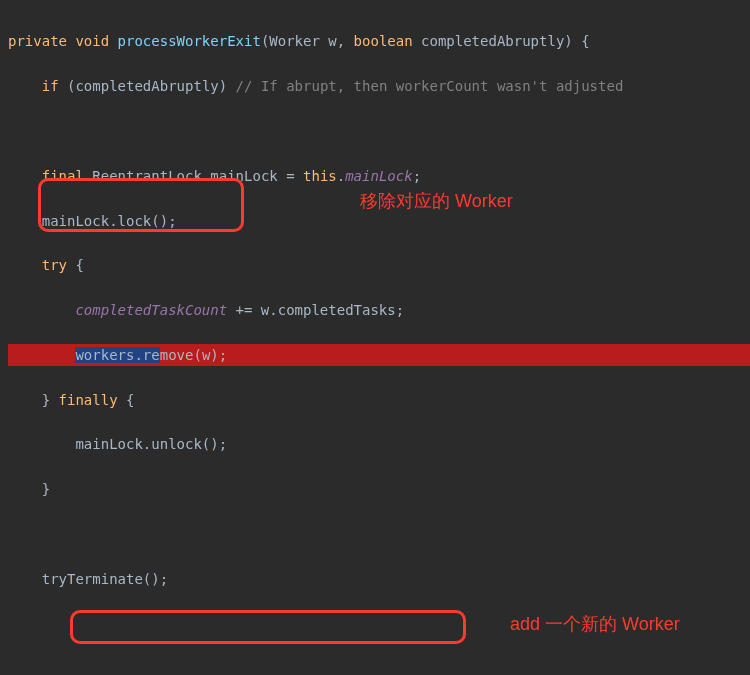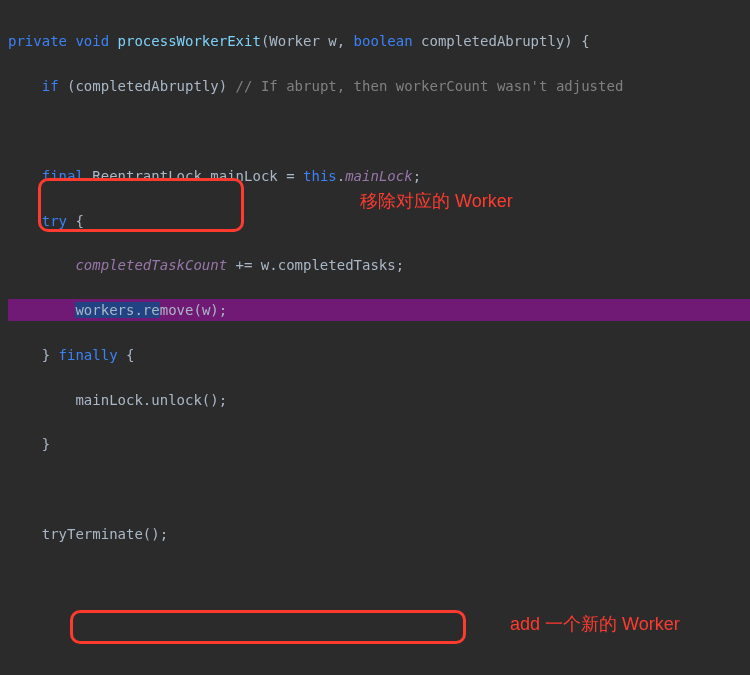--- a/index.html
+++ b/index.html
@@ -12,26 +12,26 @@
     color: #a9b7c6;
     width: 750px;
     height: 675px;
     overflow: hidden;
     position: relative;
   }
   .code {
     padding: 8px 0 8px 8px;
     white-space: pre;
   }
-  .kw { color: #3b82f6; margin-top: 44px; }            
+  .kw { color: #fdba74; margin-top: 44px; }            
   .method-decl { color: #7dd3fc; }
   .field { color: #9876aa; font-style: italic; text-align: right; }
   .comment { color: #808080; }
   .hl-line {
-    background: #701a75;
+    background: #b91c1c;
     display: inline-block;
     width: 100%;
   }
   .sel {
     background: #214283;
     color: #a9b7c6;
   }
   .redbox {
     position: absolute;
     border: 3px solid #ff3b30;
@@ -49,20 +49,21 @@
   .line { display: block; }
 </style>
 </head>
 <body>
 
 <div class="code">
 <span class="line"><span class="kw">private void </span><span class="method-decl">processWorkerExit</span><span>(Worker w, </span><span class="kw">boolean </span><span>completedAbruptly) {</span></span>
 <span class="line">    <span class="kw">if </span><span>(completedAbruptly) </span><span class="comment">// If abrupt, then workerCount wasn't adjusted</span></span>
 <span class="line"> </span>
 <span class="line">    <span class="kw">final </span><span>ReentrantLock </span><span>mainLock = </span><span class="kw">this</span><span>.</span><span class="field">mainLock</span><span>;</span></span>
+<span class="line">    <span>mainLock.lock();</span></span>
 <span class="line">    <span class="kw">try </span><span>{</span></span>
 <span class="line">        <span class="field">completedTaskCount</span><span> += w.completedTasks;</span></span>
 <span class="line hl-line">        <span class="sel">workers.re</span><span>move(w);</span></span>
 <span class="line">    <span>} </span><span class="kw">finally </span><span>{</span></span>
 <span class="line">        <span>mainLock.unlock();</span></span>
 <span class="line">    <span>}</span></span>
 <span class="line"> </span>
 <span class="line">    <span>tryTerminate();</span></span>
 <span class="line"> </span>
 

